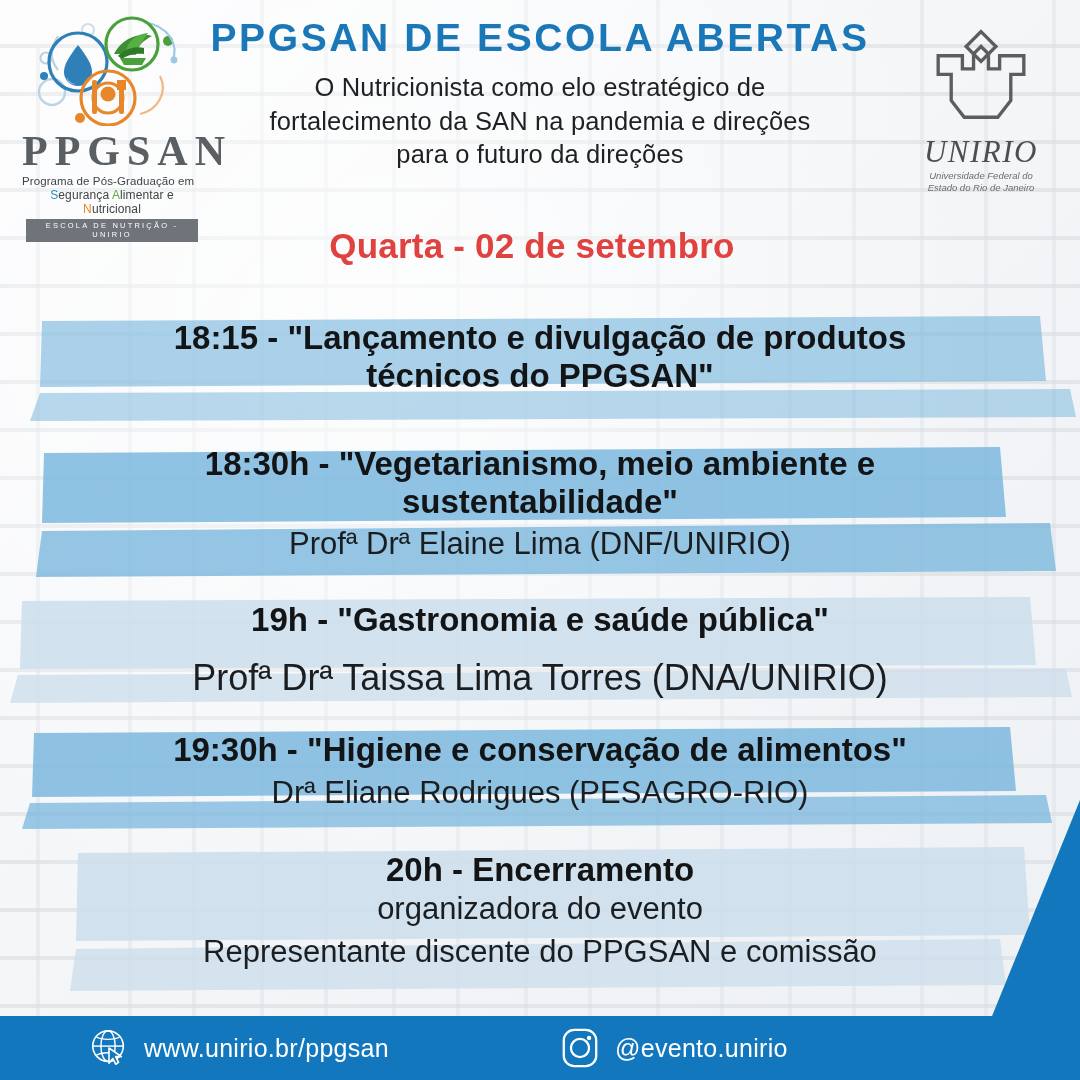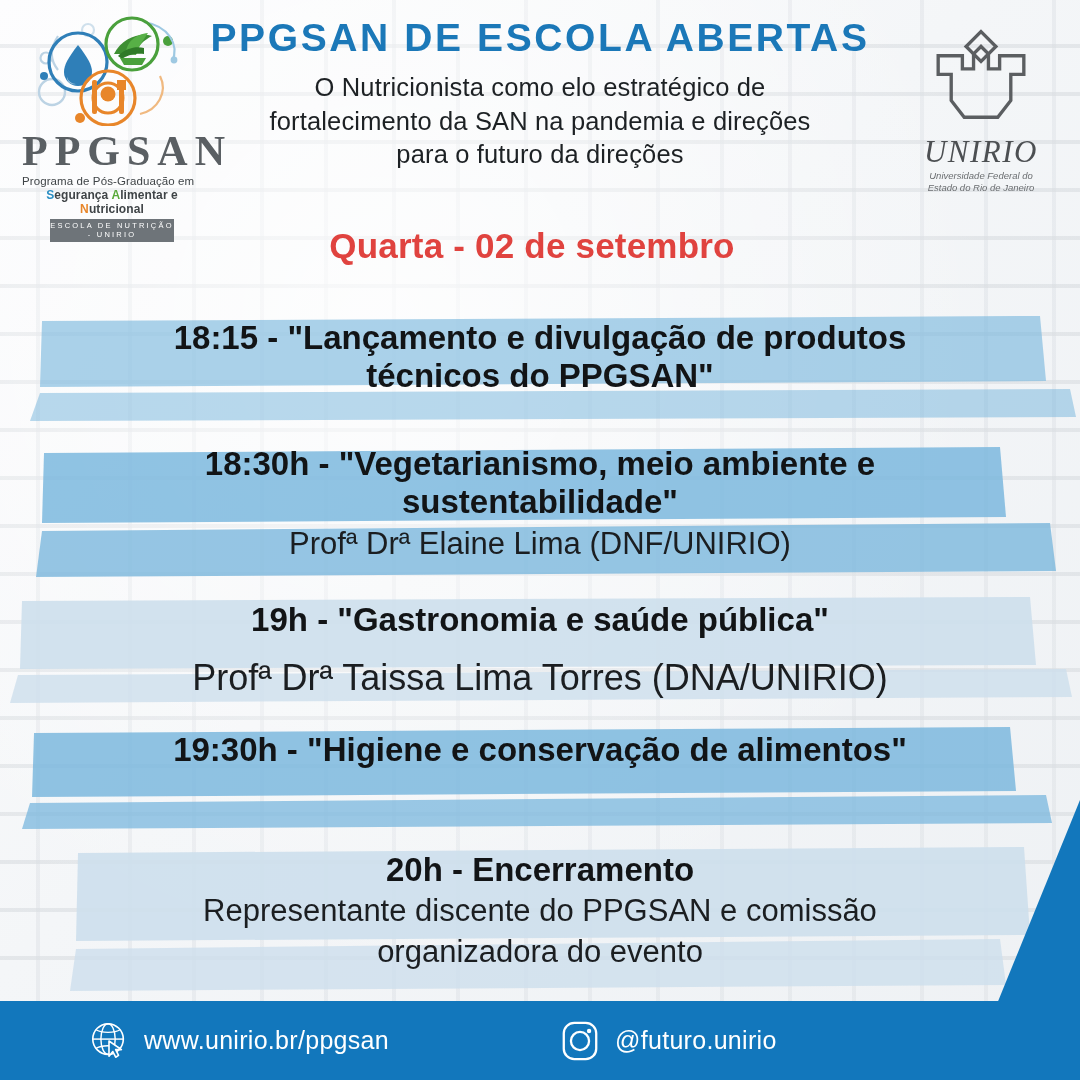--- a/index.html
+++ b/index.html
@@ -62,26 +62,26 @@
   .ppgsan-word {
     font-family:"Liberation Serif", serif;
     font-size:42px; letter-spacing:7px; font-weight:700;
     color:#5a5f63; text-align:center; line-height:1;
     margin-top:4px;
   }
   .ppgsan-sub1 {
     font-size:11.5px; color:#3f4447; text-align:left; margin-top:3px; letter-spacing:.1px;
   }
   .ppgsan-sub2 {
-    font-size:12px; text-align:center; margin-top:1px; font-weight:700; letter-spacing:.1px;
+    font-size:12px; text-align:center; margin-top:1px; font-weight:400; letter-spacing:.1px;
     color:#3f4447;
   }
   .ppgsan-sub2 .c1{color:#2b8fc4;} .ppgsan-sub2 .c2{color:#5aa93b;} .ppgsan-sub2 .c3{color:#e8862a;}
   .ppgsan-bar {
-    margin:3px auto 0; width:124px; background:#6e7479; color:#fff;
+    margin:3px auto 0; width:172px; background:#6e7479; color:#fff;
     font-size:7.5px; letter-spacing:2.2px; text-align:center; padding:2px 0 2.5px;
   }
 
   .title-block { position:absolute; left:200px; right:200px; top:18px; text-align:center; }
   .main-title {
     font-family:"Liberation Sans", sans-serif;
     font-weight:700; font-size:39px; letter-spacing:2.6px;
     color:#1b78b8; line-height:1.05;
   }
   .subtitle {
@@ -106,21 +106,21 @@
   .entry { position:relative; }
   .strokes { position:absolute; inset:0; z-index:0; }
   .strokes svg { display:block; width:100%; height:100%; }
   .etext { position:relative; z-index:1; text-align:center; }
   .etitle { font-weight:700; color:#121416; }
   .espeaker { color:#1b1e21; }
 
   
   .wedge { position:absolute; right:0; bottom:0; width:150px; height:280px; z-index:2; }
   .footer {
-    position:absolute; left:0; right:0; bottom:0; height:79px;
+    position:absolute; left:0; right:0; bottom:0; height:64px;
     background:#1277bc; z-index:3;
     display:flex; align-items:center;
   }
   .fitem { display:flex; align-items:center; color:#fff; }
   .fitem .ficon { width:42px; height:42px; flex:0 0 42px; }
   .fitem .flabel { font-size:25px; letter-spacing:.3px; margin-left:14px; white-space:nowrap; }
   #f-web { margin-left:88px; }
   #f-insta { margin-left:170px; }
 </style>
 </head>
@@ -245,34 +245,35 @@
 
     <div class="entry" style="height:120px">
       <div class="strokes">
         <svg viewBox="0 0 1080 120" preserveAspectRatio="none">
           <path d="M34,14 L1010,8 L1016,72 L32,78 Z" fill="#78b6dd" opacity=".82"></path>
           <path d="M30,84 L1046,76 L1052,104 L22,110 Z" fill="#78b6dd" opacity=".74"></path>
         </svg>
       </div>
       <div class="etext">
         <div class="etitle" style="font-size:33px;line-height:1.16;padding-top:12px">19:30h - "Higiene e conservação de alimentos"</div>
+        <div class="espeaker" style="font-size:31px;line-height:1.3;margin-top:4px">Drª Eliane Rodrigues (PESAGRO-RIO)</div>
       </div>
     </div>
 
     <div class="entry" style="height:165px">
       <div class="strokes">
         <svg viewBox="0 0 1080 165" preserveAspectRatio="none">
           <path d="M78,14 L1024,8 L1030,96 L76,102 Z" fill="#cddfec" opacity=".9"></path>
           <path d="M76,110 L1000,100 L1006,146 L70,152 Z" fill="#cddfec" opacity=".8"></path>
         </svg>
       </div>
       <div class="etext">
         <div class="etitle" style="font-size:33px;line-height:1.16;padding-top:12px">20h - Encerramento</div>
+        <div class="espeaker" style="font-size:31px;line-height:1.32">organizadora do evento</div>
         <div class="espeaker" style="font-size:31px;line-height:1.32;margin-top:2px">Representante discente do PPGSAN e comissão</div>
-        <div class="espeaker" style="font-size:31px;line-height:1.32">organizadora do evento</div>
       </div>
     </div>
   </div>
 
   <svg class="wedge" viewBox="0 0 150 280" preserveAspectRatio="none">
     <path d="M150,0 L150,280 L36,280 L150,0 Z" fill="#1277bc"></path>
   </svg>
 
   <div class="footer">
     <div class="fitem" id="f-web">
@@ -286,16 +287,16 @@
       </svg>
       <span class="flabel">www.unirio.br/ppgsan</span>
     </div>
 
     <div class="fitem" id="f-insta">
       <svg class="ficon" viewBox="0 0 44 44">
         <rect x="5" y="3" width="34" height="38" rx="11" ry="11" fill="none" stroke="#ffffff" stroke-width="2.4"></rect>
         <circle cx="22" cy="22" r="9.5" fill="none" stroke="#ffffff" stroke-width="2.4"></circle>
         <circle cx="31.5" cy="11.5" r="2.3" fill="#ffffff"></circle>
       </svg>
-      <span class="flabel">@futuro.unirio</span>
+      <span class="flabel">@evento.unirio</span>
     </div>
   </div>
 </div>
 
 </body></html>

